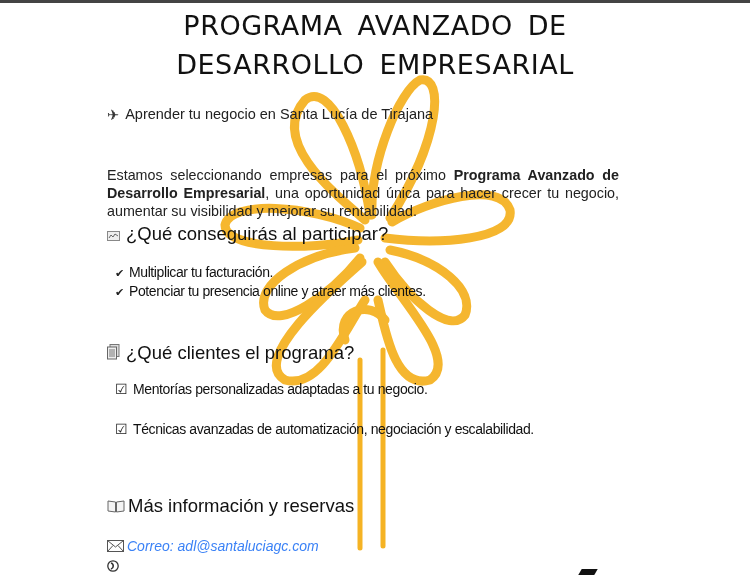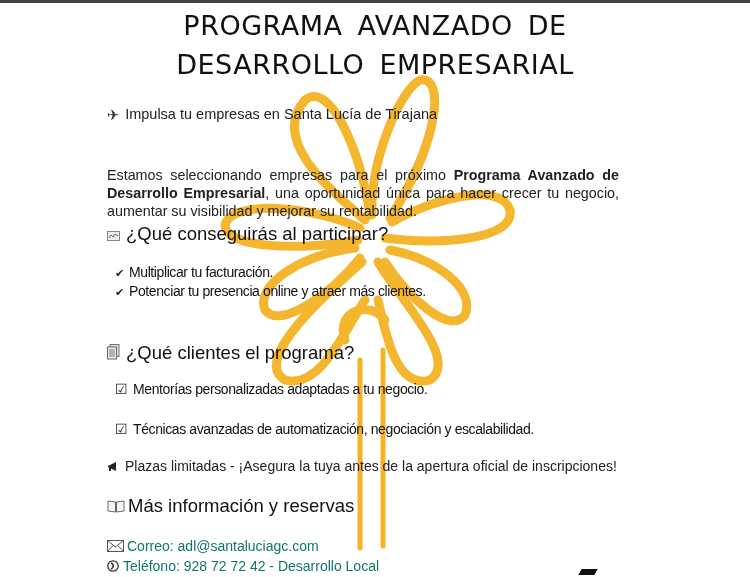--- a/index.html
+++ b/index.html
@@ -27,21 +27,21 @@
   .para b { font-weight: bold; }
   .h2 { font-size: 18.5px; color: #111; }
   .h2-1 { top: 221px; }
   .h2-2 { top: 340px; }
   .h2-3 { top: 493px; }
   .li { font-size: 14px; color: #111; letter-spacing: -0.4px; margin-left: 8px; }
   .icon { display: inline-block; vertical-align: middle; margin-right: 6px; color: #333; }
   .chk { display: inline-block; width: 10px; margin-right: 4px; font-size: 11px; color: #222; }
   .box { display: inline-block; width: 14px; margin-right: 4px; font-size: 14px; color: #222; }
   .notice { top: 456px; font-size: 14px; color: #222; }
-  .contact { font-size: 14px; color: #0f766e; }
+  .contact { font-size: 14px; color: #3b82f6; font-style: italic; }
   .c1 { top: 536px; }
   .c2 { top: 556px; }
   .slash { position: absolute; left: 580px; top: 567px; width: 16px; height: 6px; background: #111; transform: skewX(-30deg); }
 </style>
 </head>
 <body>
 
 <div class="top-strip"></div>
 
 <svg class="flower" viewBox="0 0 750 577">
@@ -70,21 +70,21 @@
     <line x1="360" y1="360" x2="360" y2="548"></line>
     <line x1="383" y1="350" x2="383" y2="546"></line>
   </g>
 </svg>
 
 <div class="page">
   <div class="title t1">PROGRAMA AVANZADO DE</div>
   <div class="title t2">DESARROLLO EMPRESARIAL</div>
 
   <div class="line intro">
-    <span class="icon">✈</span><span>Impulsa tu empresas en Santa Lucía de Tirajana</span>
+    <span class="icon">✈</span><span>Aprender tu negocio en Santa Lucía de Tirajana</span>
   </div>
 
   <div class="para">
     <span>Estamos seleccionando empresas para el próximo </span><b>Programa Avanzado de Desarrollo Empresarial</b><span>, una oportunidad única para hacer crecer tu negocio, aumentar su visibilidad y mejorar su rentabilidad.</span>
   </div>
 
   <div class="line h2 h2-1">
     <span class="icon">
       <svg width="13" height="10" viewBox="0 0 13 10">
           <rect x="0.5" y="0.5" width="12" height="9" fill="#eee" stroke="#888"></rect>
@@ -105,28 +105,20 @@
           <line x1="2" y1="8" x2="8" y2="8" stroke="#777"></line>
           <line x1="2" y1="10" x2="8" y2="10" stroke="#777"></line>
           <line x1="2" y1="12" x2="8" y2="12" stroke="#777"></line>
         </svg>
     </span><span>¿Qué clientes el programa?</span>
   </div>
 
   <div class="line li" style="top:379px"><span class="box">☑</span><span>Mentorías personalizadas adaptadas a tu negocio.</span></div>
   <div class="line li" style="top:419px"><span class="box">☑</span><span>Técnicas avanzadas de automatización, negociación y escalabilidad.</span></div>
 
-  <div class="line notice">
-    <span class="icon">
-      <svg width="12" height="11" viewBox="0 0 12 11">
-          <path d="M1 5 L9 1 L9 10 L1 6 Z" fill="#222"></path>
-          <rect x="2" y="6" width="2" height="4" fill="#222"></rect>
-        </svg>
-    </span><span>Plazas limitadas -  ¡Asegura la tuya antes de la apertura oficial de inscripciones!</span>
-  </div>
 
   <div class="line h2 h2-3">
     <span class="icon" style="margin-right:3px">
       <svg width="18" height="13" viewBox="0 0 18 13">
           <path d="M1 1 L8.5 2 L8.5 12 L1 11 Z" fill="#f4f4f4" stroke="#666"></path>
           <path d="M17 1 L9.5 2 L9.5 12 L17 11 Z" fill="#f4f4f4" stroke="#666"></path>
         </svg>
     </span><span>Más información y reservas</span>
   </div>
 
@@ -140,17 +132,17 @@
         </svg>
     </span><span>Correo: adl@santaluciagc.com</span>
   </div>
 
   <div class="line contact c2">
     <span class="icon" style="margin-right:4px">
       <svg width="12" height="12" viewBox="0 0 12 12">
           <circle cx="6" cy="6" r="5.2" fill="#fff" stroke="#333" stroke-width="1.3"></circle>
           <path d="M4 3 C 7 4, 7 8, 4 9" fill="none" stroke="#333" stroke-width="1.6"></path>
         </svg>
-    </span><span>Teléfono: 928 72 72 42 -  Desarrollo Local</span>
+    </span>
   </div>
 
   <div class="slash"></div>
 </div>
 
 </body></html>

